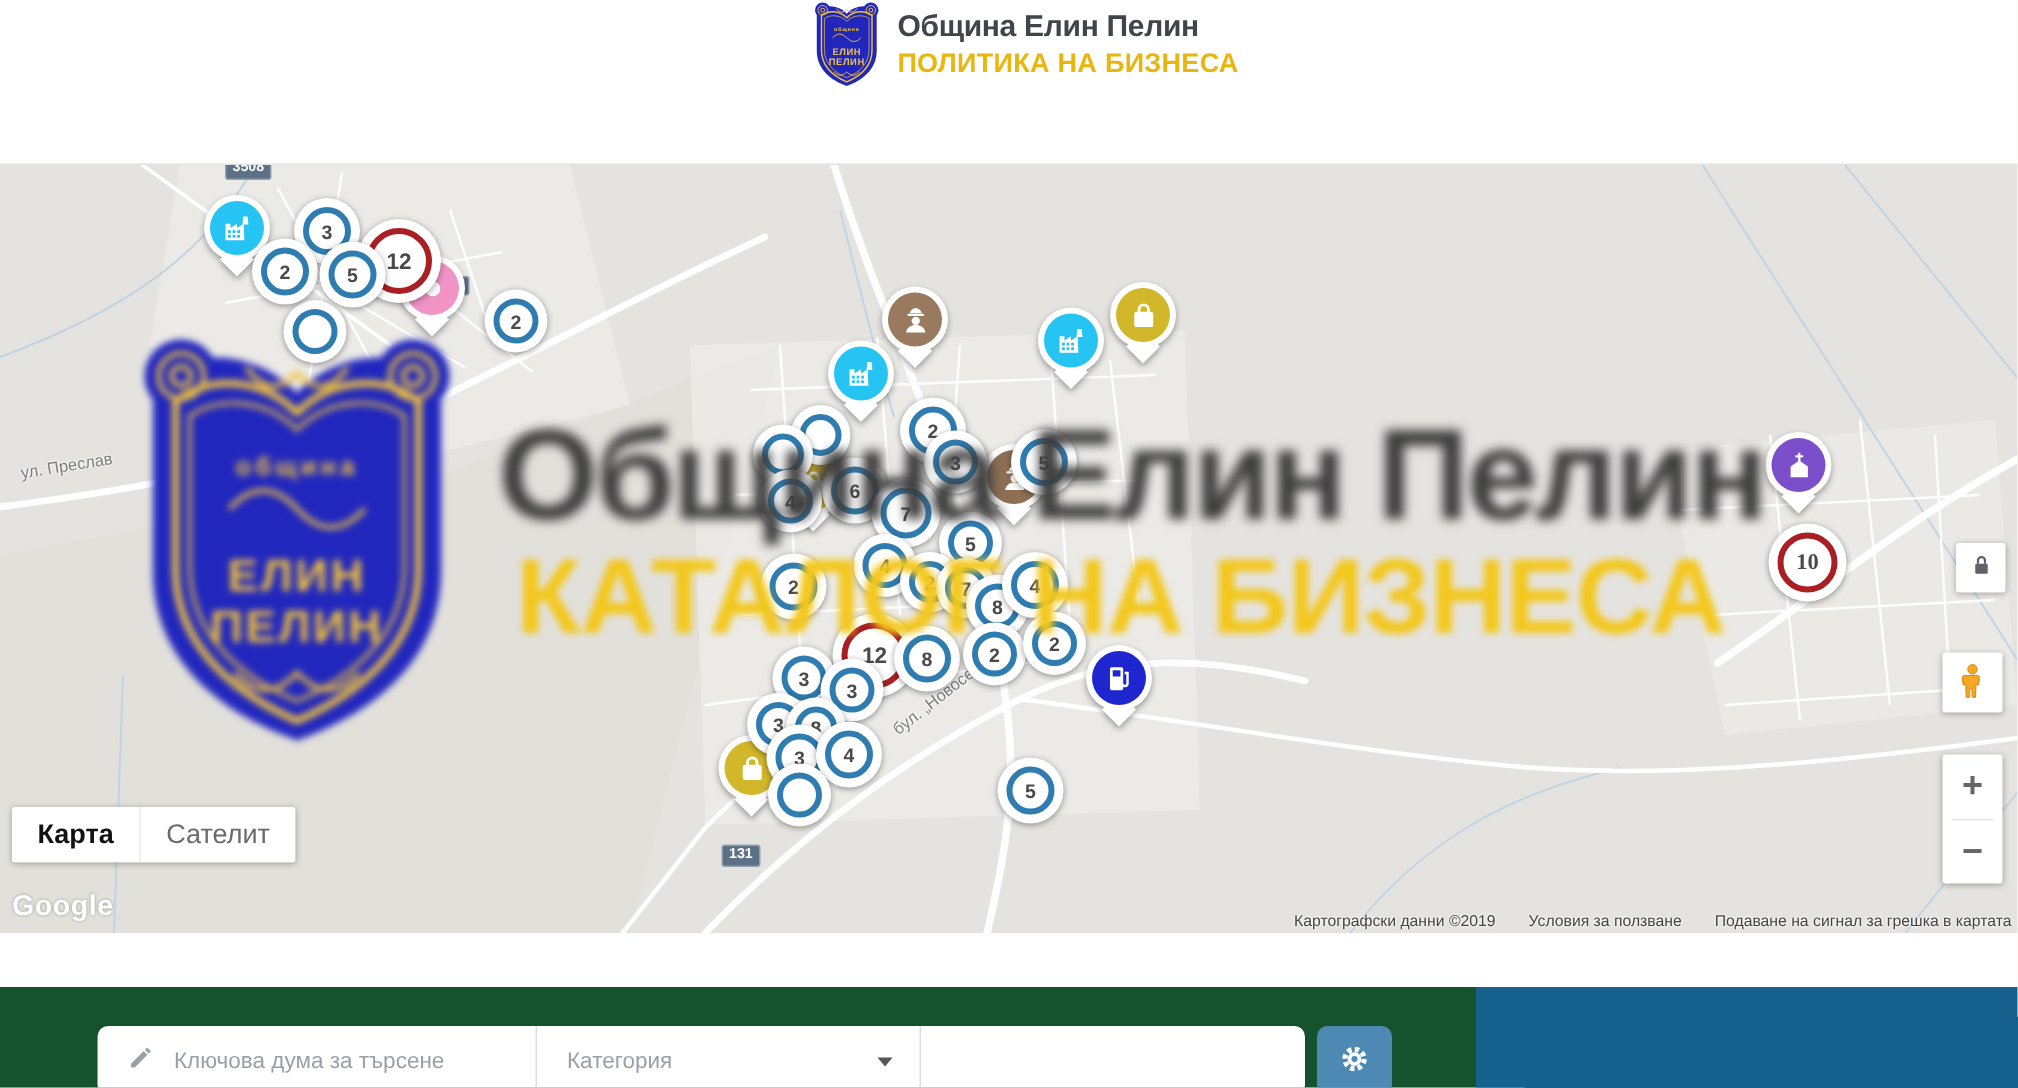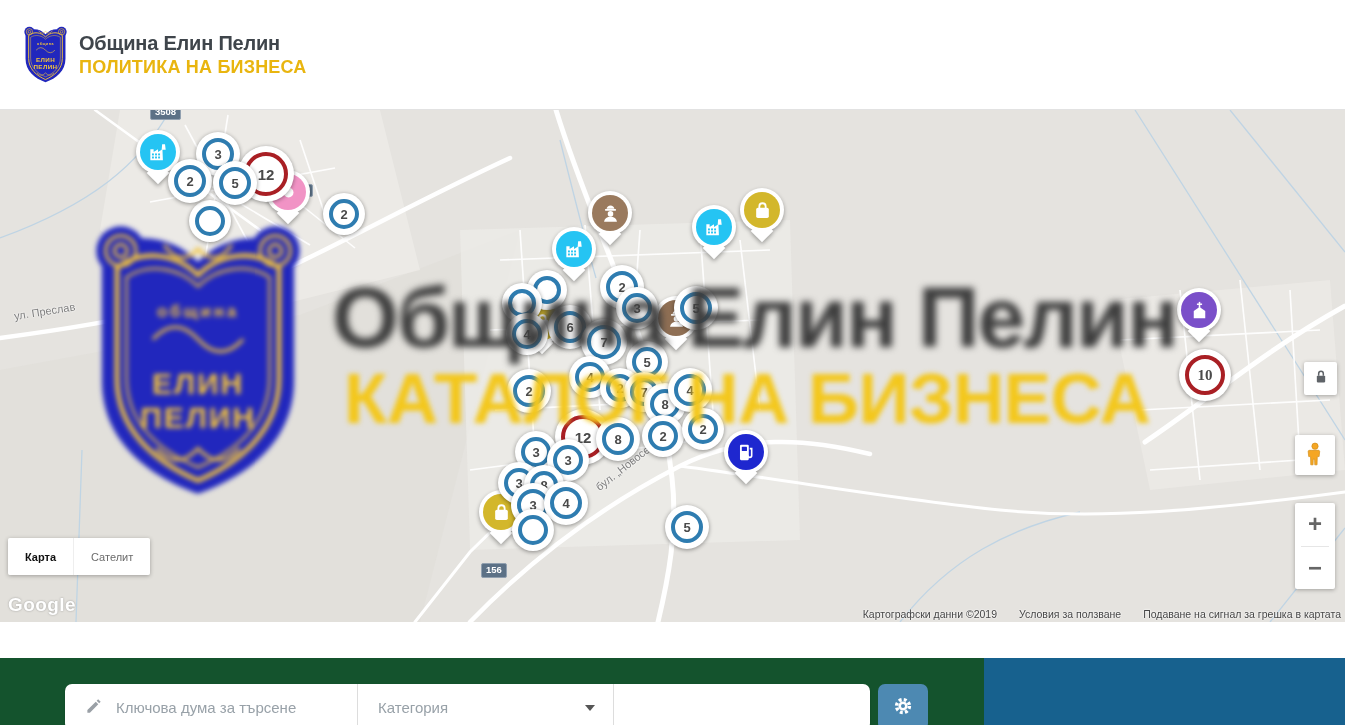--- a/index.html
+++ b/index.html
@@ -1,21 +1,21 @@
 <!DOCTYPE html>
 <html><head>
 <meta charset="utf-8">
 <style>
   * { margin:0; padding:0; box-sizing:border-box; }
   html,body { width:1345px; height:725px; overflow:hidden; font-family:"Liberation Sans", sans-serif; background:#fff; }
   #stage { position:relative; width:1345px; height:725px; }
 
   
   .header { position:absolute; left:0; top:0; width:1345px; height:110px; background:#fff;
-            border-bottom:1px solid #e2e2e2; display:flex; align-items:center; z-index:60; }
+            border-bottom:1px solid #e2e2e2; display:flex; align-items:center; z-index:60;flex-direction:column; }
   .brand { display:flex; align-items:center; gap:10px; margin-left:22px; }
   .brand-crest { width:47px; height:59px; }
   .brand-crest svg { width:100%; height:100%; }
   .brand-title { font-size:20px; font-weight:700; color:#3f454b; letter-spacing:-0.2px; }
   .brand-sub { font-size:18px; font-weight:700; color:#e9b50f; letter-spacing:0.2px; margin-top:2px; }
   .nav { margin-left:auto; margin-right:25px; display:flex; gap:33px; }
   .nav a { text-decoration:none; font-size:14.5px; font-weight:700; color:#33383d;
            letter-spacing:-0.2px; white-space:nowrap; cursor:pointer; }
 
   
@@ -52,21 +52,21 @@
   .wm-title { position:absolute; left:332px; top:158px; z-index:30; font-size:86px; font-weight:700;
               color:#3d3d3d; white-space:nowrap; letter-spacing:-2px; filter:blur(3.6px);
               pointer-events:none; }
   .wm-sub { position:absolute; left:344px; top:248px; z-index:30; font-size:71px; font-weight:700;
             color:#f3c71c; white-space:nowrap; letter-spacing:-0.5px; filter:blur(2.6px);
             pointer-events:none; }
 
   
   .maptype { position:absolute; left:8px; top:428px; z-index:40; display:flex;
              box-shadow:0 1px 4px rgba(0,0,0,.3); border-radius:2px; overflow:hidden; }
-  .maptype button { height:37px; padding:0 17px; background:#fff; border:none; font-size:11px;
+  .maptype button { height:37px; padding:0 17px; background:#fff; border:none; font-size:18px;
                     font-family:"Liberation Sans",sans-serif; cursor:pointer; }
   .maptype .active { font-weight:700; color:#111; }
   .maptype .idle { color:#6b6b6b; border-left:1px solid #eee; }
   .google-logo { position:absolute; left:8px; bottom:6px; z-index:40; font-size:19px; font-weight:700;
                  color:#fff; letter-spacing:0.4px; text-shadow:0 0 2px rgba(90,90,90,.55); }
   .attribution { position:absolute; right:4px; bottom:2px; z-index:40; display:flex; gap:22px;
                  font-size:10.5px; color:#454545; text-shadow:0 0 2px #fff,0 0 2px #fff; }
   .attribution span { white-space:nowrap; cursor:default; }
   .attribution .link { cursor:pointer; }
 
@@ -198,21 +198,21 @@
         <path stroke-width="2.5" d="M95 0 L260 120"></path>
       </g>
     </svg>
 
     <div id="street-layer">
         <div class="street-label" style="left: 14px; top: 200px; transform: rotate(-9deg);">ул. Преслав</div>
         <div class="street-label" style="left: 597px; top: 372px; transform: rotate(-38deg);">бул. „Новосел</div>
         <div class="street-label" style="left: 697px; top: 196px; transform: rotate(-76deg);">лци“</div>
         <div class="road-badge" style="left: 150px; top: -5px;">3508</div>
         <div class="road-badge" style="left: 299px; top: 74px; width: 14px; height: 13px;"></div>
-        <div class="road-badge" style="left: 481px; top: 453px;">156</div>
+        <div class="road-badge" style="left: 481px; top: 453px;">131</div>
       </div>
     <div id="marker-layer">
         <div class="pin" style="left: 135px; top: 20px;">
           <div class="tail"></div>
           <div class="head">
             <div class="inner" style="background:#25c4f3">
               <span>
                 <svg viewBox="0 0 24 24">
                   <path fill="#fff" d="M15.8 3.5h3l.7 5.5h-4.2zM3.5 20V8.6h3.4v2.9l4.6-2.9v2.9l4.6-2.9.5 11.4z"></path>
                   <g fill="#25c4f3">

